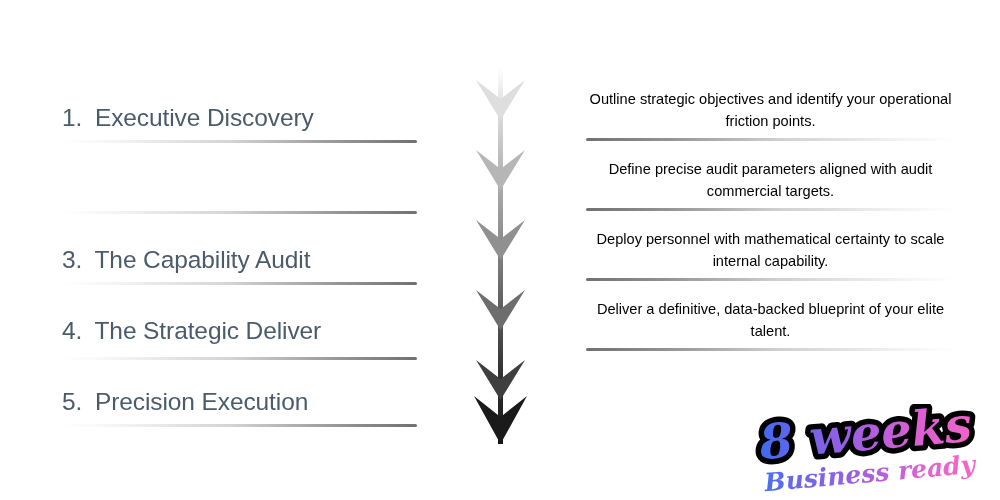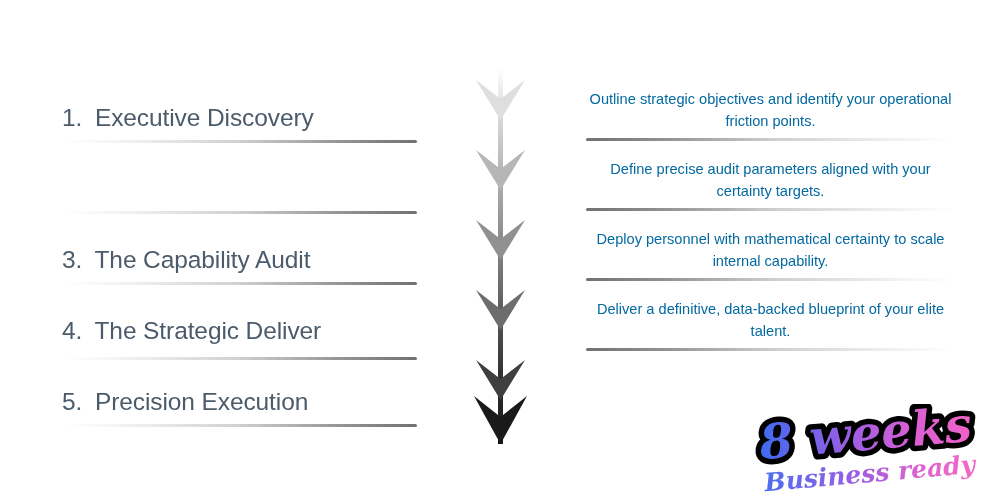--- a/index.html
+++ b/index.html
@@ -83,21 +83,21 @@
     top: 86px;
     width: 369px;
   }
   .desc-row {
     position: relative;
     height: 70px;
   }
   .desc-text {
     font-size: 14.6px;
     line-height: 1.52;
-    color: #0369a1;
+    color: #000000;
     text-align: center;
     width: 369px;
     position: absolute;
     left: 0;
     top: 2px;
   }
   .desc-rule {
     position: absolute;
     left: 0;
     top: 52px;
@@ -193,21 +193,21 @@
   </div>
 
   <div id="desc-column">
 
     <div class="desc-row">
       <div class="desc-text">Outline strategic objectives and identify your operational friction points.</div>
       <div class="desc-rule"></div>
     </div>
 
     <div class="desc-row">
-      <div class="desc-text">Define precise audit parameters aligned with your certainty targets.</div>
+      <div class="desc-text">Define precise audit parameters aligned with audit commercial targets.</div>
       <div class="desc-rule"></div>
     </div>
 
 
     <div class="desc-row">
       <div class="desc-text">Deploy personnel with mathematical certainty to scale internal capability.</div>
       <div class="desc-rule"></div>
     </div>
 
     <div class="desc-row">

